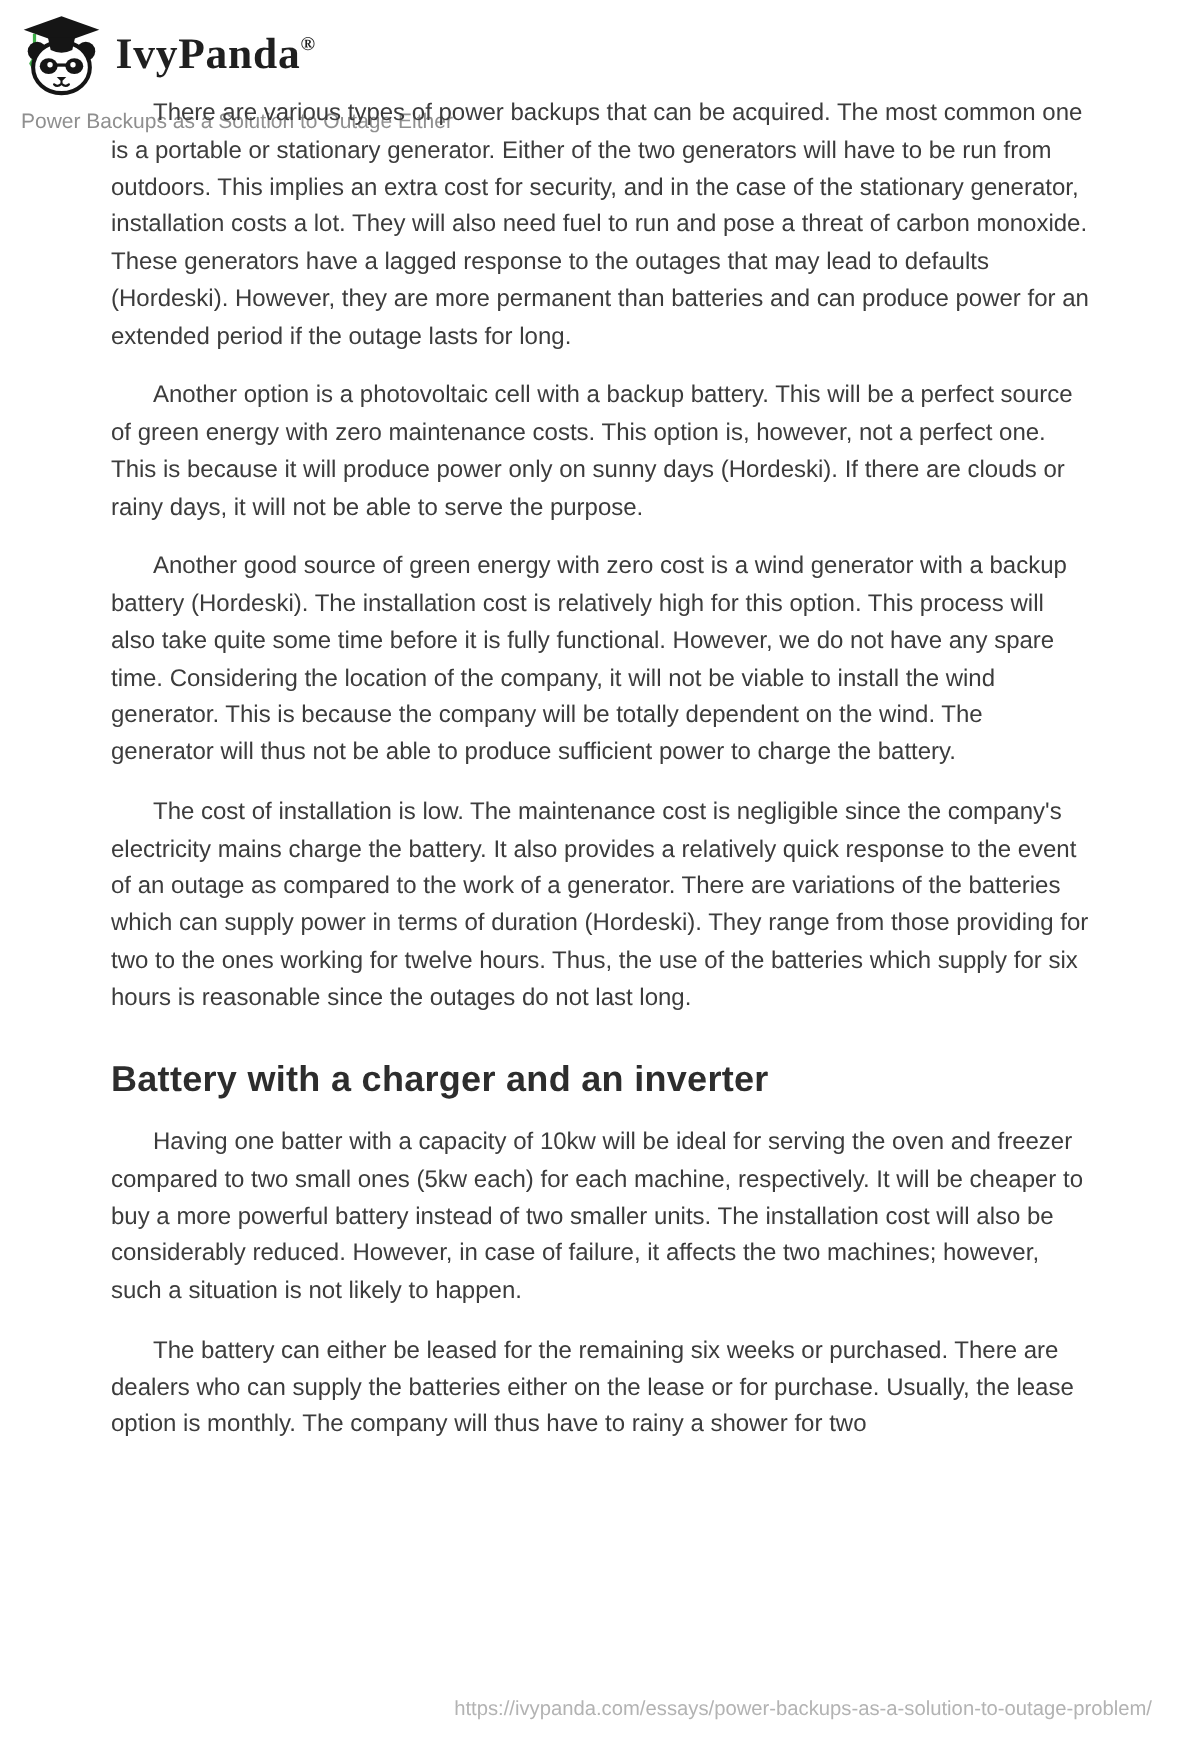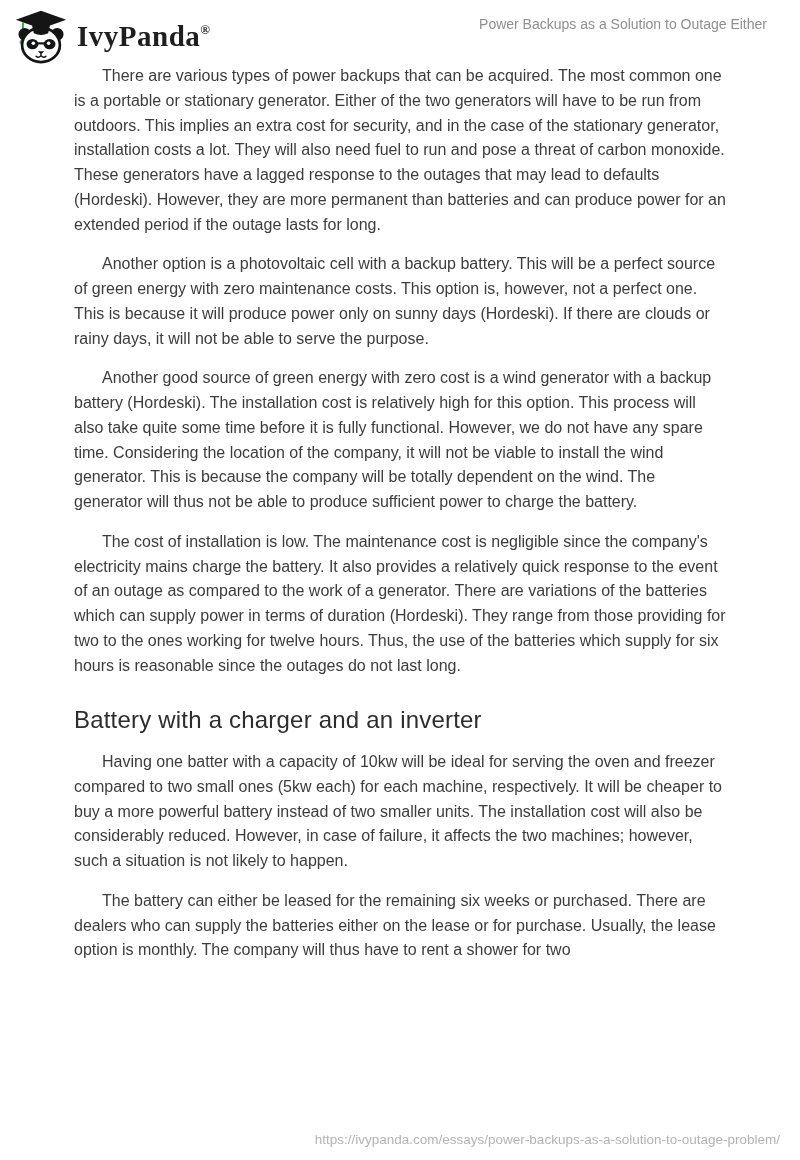--- a/index.html
+++ b/index.html
@@ -15,20 +15,21 @@
     width: 800px; height: 1160px;
     background: #ffffff;
   }
   
   .header {
     display: flex;
     justify-content: space-between;
     align-items: flex-start;
     padding: 8px 33px 0 14px;
     height: 62px;
+    flex-direction: column;
   }
   .brand {
     display: flex;
     align-items: center;
     gap: 9px;
     text-decoration: none;
     cursor: pointer;
   }
   .brand-name {
     font-family: "Liberation Serif", serif;
@@ -57,31 +58,31 @@
     line-height: 24.75px;
     color: #3c3c3c;
   }
   .content p {
     margin: 0 0 15px 0;
     text-indent: 28px;
     text-align: left;
   }
   .content h2 {
     font-size: 24px;
-    font-weight: normal;
+    font-weight: bold;
     color: #2d2d2d;
     margin: 28px 0 15px 0;
     text-indent: 0;
     line-height: 1.2;
     letter-spacing: 0.2px;
   }
   
   .footer {
     position: absolute;
-    right: 20px;
+    right: 32px;
     bottom: 12px;
   }
   .footer a {
     font-size: 13.5px;
     color: #b3b3b3;
     text-decoration: none;
     cursor: pointer;
   }
 </style>
 </head>
@@ -120,20 +121,20 @@
     <div class="doc-title">Power Backups as a Solution to Outage Either</div>
   </div>
 
   <div class="content">
     <p>There are various types of power backups that can be acquired. The most common one is a portable or stationary generator. Either of the two generators will have to be run from outdoors. This implies an extra cost for security, and in the case of the stationary generator, installation costs a lot. They will also need fuel to run and pose a threat of carbon monoxide. These generators have a lagged response to the outages that may lead to defaults (Hordeski). However, they are more permanent than batteries and can produce power for an extended period if the outage lasts for long.</p>
     <p>Another option is a photovoltaic cell with a backup battery. This will be a perfect source of green energy with zero maintenance costs. This option is, however, not a perfect one. This is because it will produce power only on sunny days (Hordeski). If there are clouds or rainy days, it will not be able to serve the purpose.</p>
     <p>Another good source of green energy with zero cost is a wind generator with a backup battery (Hordeski). The installation cost is relatively high for this option. This process will also take quite some time before it is fully functional. However, we do not have any spare time. Considering the location of the company, it will not be viable to install the wind generator. This is because the company will be totally dependent on the wind. The generator will thus not be able to produce sufficient power to charge the battery.</p>
     <p>The cost of installation is low. The maintenance cost is negligible since the company's electricity mains charge the battery. It also provides a relatively quick response to the event of an outage as compared to the work of a generator. There are variations of the batteries which can supply power in terms of duration (Hordeski). They range from those providing for two to the ones working for twelve hours. Thus, the use of the batteries which supply for six hours is reasonable since the outages do not last long.</p>
     <h2>Battery with a charger and an inverter</h2>
     <p>Having one batter with a capacity of 10kw will be ideal for serving the oven and freezer compared to two small ones (5kw each) for each machine, respectively. It will be cheaper to buy a more powerful battery instead of two smaller units. The installation cost will also be considerably reduced. However, in case of failure, it affects the two machines; however, such a situation is not likely to happen.</p>
-    <p>The battery can either be leased for the remaining six weeks or purchased. There are dealers who can supply the batteries either on the lease or for purchase. Usually, the lease option is monthly. The company will thus have to rent a shower for two</p>
+    <p>The battery can either be leased for the remaining six weeks or purchased. There are dealers who can supply the batteries either on the lease or for purchase. Usually, the lease option is monthly. The company will thus have to rainy a shower for two</p>
   </div>
 
   <div class="footer">
     <a>https://ivypanda.com/essays/power-backups-as-a-solution-to-outage-problem/</a>
   </div>
 
 </div>
 
 </body></html>

